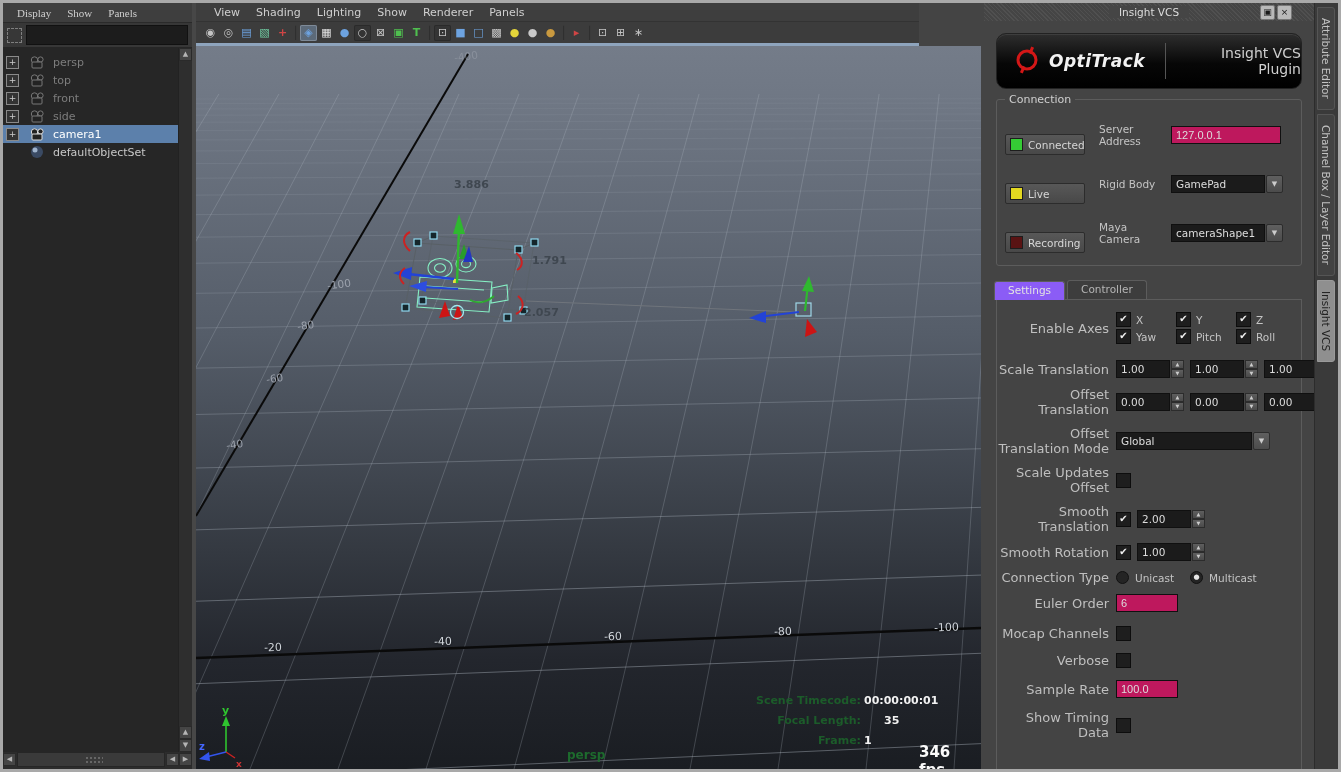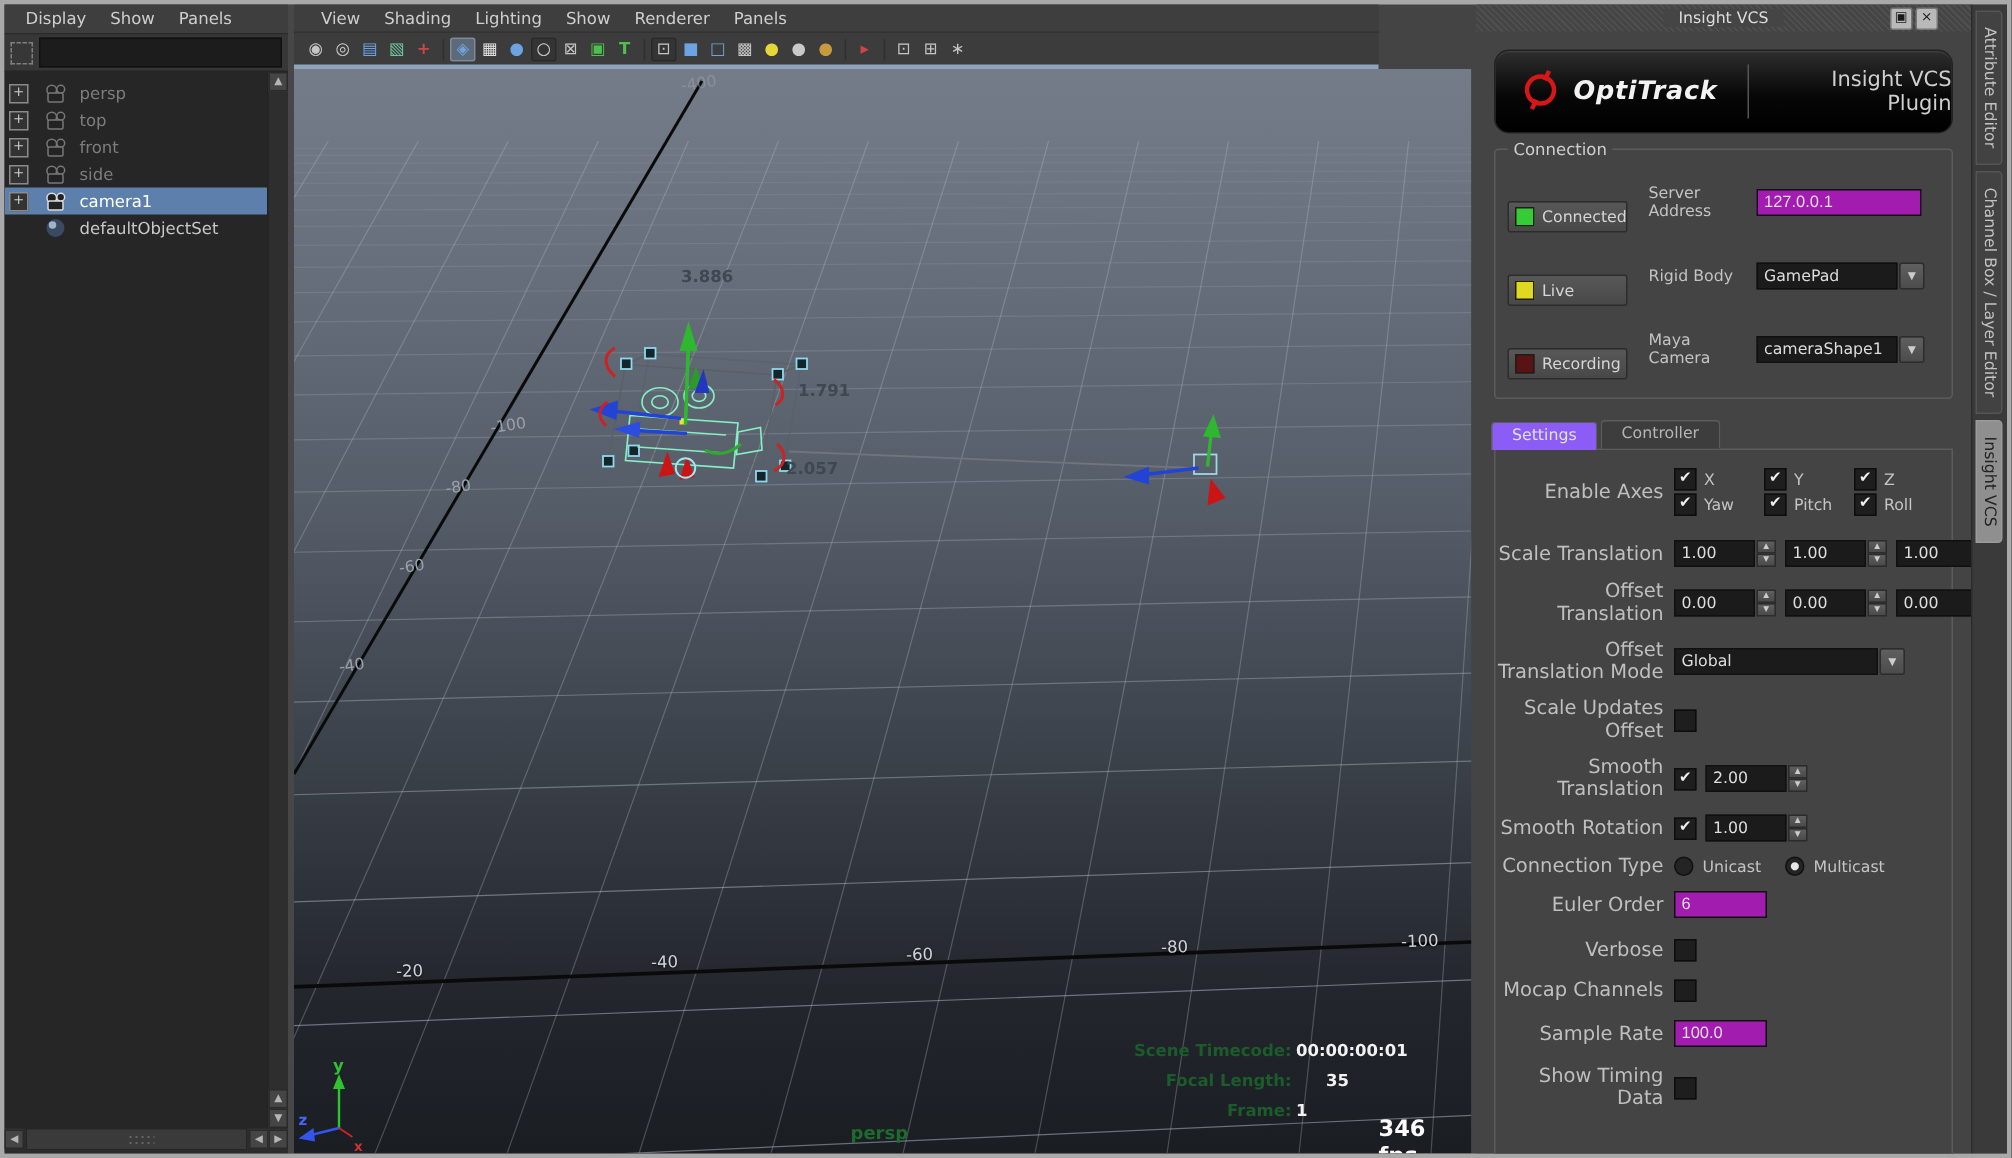--- a/index.html
+++ b/index.html
@@ -1,21 +1,21 @@
 <!DOCTYPE html>
 <html><head>
 <meta charset="utf-8">
 <style>
   html,body{margin:0;padding:0;background:#777;}
   .win{position:relative;width:1341px;height:772px;box-sizing:border-box;
        background:#444;border:3px solid #a9a9a9;overflow:hidden;
        font-family:"DejaVu Sans","Liberation Sans",sans-serif;font-size:11px;color:#c8c8c8;}
   
   .outliner{position:absolute;left:0;top:0;width:189px;height:766px;background:#2c2c2c;}
-  .o-menubar{height:19px;background:#3e3e3e;border-bottom:1px solid #2a2a2a;display:flex;align-items:center;padding-left:6px;}
+  .o-menubar{height:19px;background:#3e3e3e;border-bottom:1px solid #2a2a2a;display:flex;align-items:center;padding-left:6px;font-family:Liberation Serif, serif;}
   .menu-item{padding:2px 8px;color:#cfcfcf;cursor:default;}
   .o-search{height:24px;background:#373737;display:flex;align-items:center;padding:0 4px;border-bottom:1px solid #262626;}
   .filter-ic{width:13px;height:13px;border:1px dashed #7f7f7f;margin-right:4px;flex:none;}
   .o-search input{flex:1;height:16px;background:#1c1c1c;border:1px solid #111;color:#ddd;font-size:11px;outline:none;}
   .o-tree{position:absolute;left:0;top:45px;right:13px;bottom:17px;background:#262626;padding-top:5px;overflow:hidden;}
   .t-row{height:18px;display:flex;align-items:center;gap:0;padding-left:3px;}
   .t-row.sel{background:#5c80ab;color:#fff;}
   .expander{width:11px;height:11px;border:1px solid #8a8a8a;background:#333;color:#ccc;font-size:9px;line-height:10px;text-align:center;margin-right:8px;flex:none;}
   .no-exp{width:13px;margin-right:8px;flex:none;}
   .t-ic{width:20px;margin-right:6px;flex:none;display:flex;justify-content:center;}
@@ -72,21 +72,21 @@
   .banner .prod{color:#cfcfcf;font-size:14px;text-align:right;}
   .groupbox{position:relative;margin:10px 12px 0 12px;border:1px solid #5c5c5c;border-radius:3px;padding:14px 8px 10px 8px;}
   .groupbox .legend{position:absolute;top:-7px;left:8px;background:#444;padding:0 4px;color:#cfcfcf;}
   .c-row{display:flex;align-items:center;margin-bottom:8px;}
   .c-row:last-child{margin-bottom:2px;}
   .led-btn{width:80px;height:21px;background:linear-gradient(#585858,#484848);border:1px solid #2c2c2c;border-radius:2px;
            display:flex;align-items:center;gap:5px;padding:0 4px;box-sizing:border-box;flex:none;margin-top:20px;}
   .led{width:11px;height:11px;border:1px solid #1d1d1d;flex:none;}
   .led-btn span{font-size:10.5px;color:#d6d6d6;}
   .c-label{width:72px;margin-left:14px;color:#c4c4c4;font-size:10.5px;flex:none;}
-  .tfield{height:16px;background:#a21caf;border:1px solid #101010;color:#ddd;font-size:11px;padding:0 4px;outline:none;}
+  .tfield{height:16px;background:#be185d;border:1px solid #101010;color:#ddd;font-size:11px;padding:0 4px;outline:none;}
   .dropdown{display:flex;flex:none;}
   .dropdown .val{width:84px;height:16px;background:#1b1b1b;border:1px solid #101010;color:#ddd;font-size:10.5px;
                  padding:0 4px;line-height:16px;}
   .drop-btn{width:17px;height:18px;background:linear-gradient(#5f5f5f,#4c4c4c);border:1px solid #2c2c2c;box-sizing:border-box;
             color:#ccc;font-size:7px;text-align:center;line-height:16px;margin-left:1px;border-radius:2px;}
   .tabs{display:flex;margin:14px 0 0 10px;}
   .tab{padding:2px 13px 3px 13px;border:1px solid #5c5c5c;border-bottom:none;margin-right:2px;
        background:#3d3d3d;color:#b5b5b5;border-radius:3px 3px 0 0;font-size:10.5px;}
   .tab.active{background:#8b5cf6;color:#e2e2e2;position:relative;top:1px;padding-bottom:4px;}
   .tabpage{margin:0 12px;border:1px solid #5c5c5c;height:532px;padding-top:12px;background:#444;}
@@ -600,25 +600,25 @@
         <span class="r-item">
             <span class="radio">●</span>
             <span class="l">Multicast</span>
           </span>
       </div>
       <div class="s-row" style="margin-bottom:14px">
         <span class="s-label">Euler Order</span>
         <input class="tfield" style="width: 52px;" value="6">
       </div>
       <div class="s-row" style="margin-bottom:12px">
+        <span class="s-label">Mocap Channels</span>
+        <span class="cb"></span>
+      </div>
+      <div class="s-row" style="margin-bottom:12px">
         <span class="s-label">Verbose</span>
-        <span class="cb"></span>
-      </div>
-      <div class="s-row" style="margin-bottom:12px">
-        <span class="s-label">Mocap Channels</span>
         <span class="cb"></span>
       </div>
       <div class="s-row" style="margin-bottom:12px">
         <span class="s-label">Sample Rate</span>
         <input class="tfield" style="width: 52px;" value="100.0">
       </div>
       <div class="s-row">
         <span class="s-label">Show Timing Data</span>
         <span class="cb"></span>
       </div>

